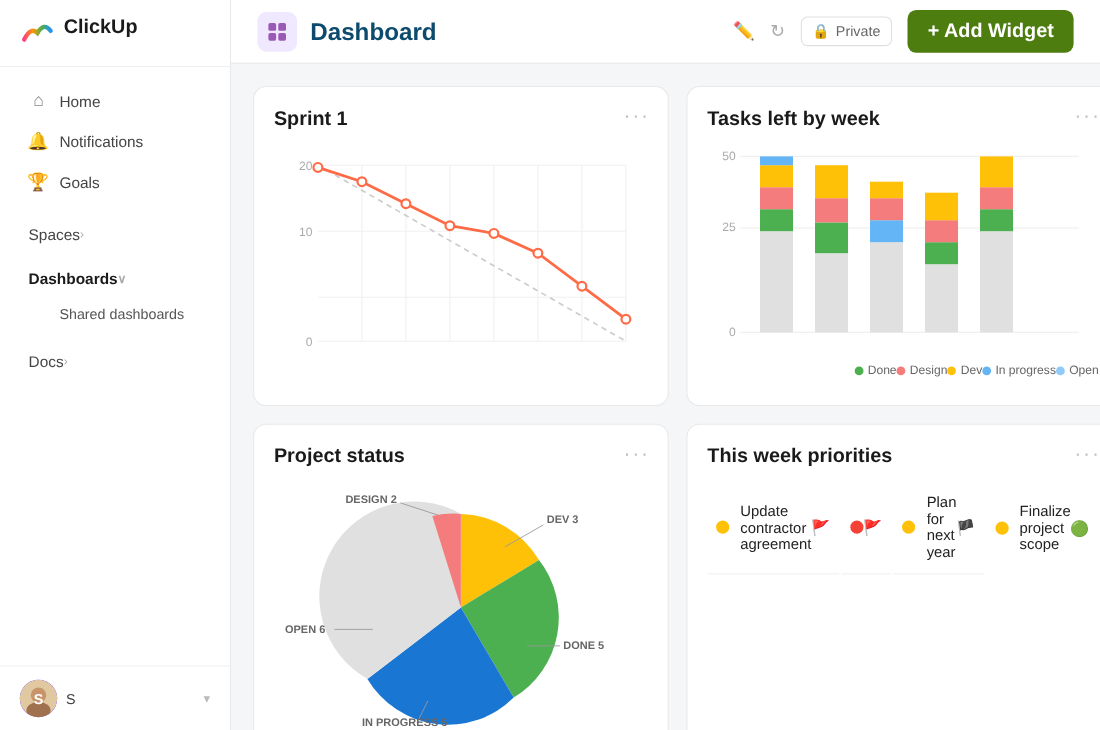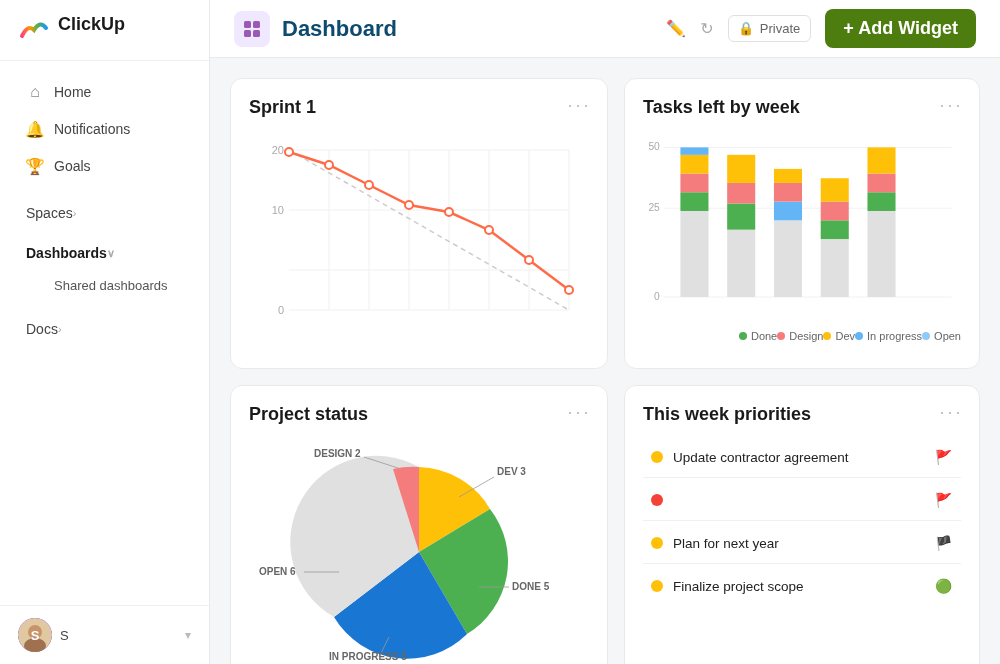--- a/index.html
+++ b/index.html
@@ -86,21 +86,21 @@
     .bar-chart-container { height: 220px; position: relative; }
     .bar-chart-svg { width: 100%; height: 190px; }
     .bar-chart-legend { display: flex; gap: 0; flex-wrap: wrap; margin-top: 6px; justify-content: flex-end; }
     .legend-item { display: flex; align-items: center; gap: 4px; font-size: 11px; color: #666; }
     .legend-dot { width: 8px; height: 8px; border-radius: 50%; }
 
     
     .pie-chart-area { display: flex; align-items: center; justify-content: center; height: 220px; position: relative; }
 
     
-    .priority-list { display: flex; flex-direction: column; gap: 2px; }
+    .priority-list { display: flex; flex-direction: row; gap: 2px; }
     .priority-item {
       display: flex; align-items: center; justify-content: space-between;
       padding: 12px 8px; border-bottom: 1px solid #f0f0f0; font-size: 13.5px; color: #222;
     }
     .priority-item:last-child { border-bottom: none; }
     .priority-left { display: flex; align-items: center; gap: 10px; }
     .priority-dot { width: 12px; height: 12px; border-radius: 50%; flex-shrink: 0; }
 
     
     .chevron { font-size: 11px; color: #aaa; }

